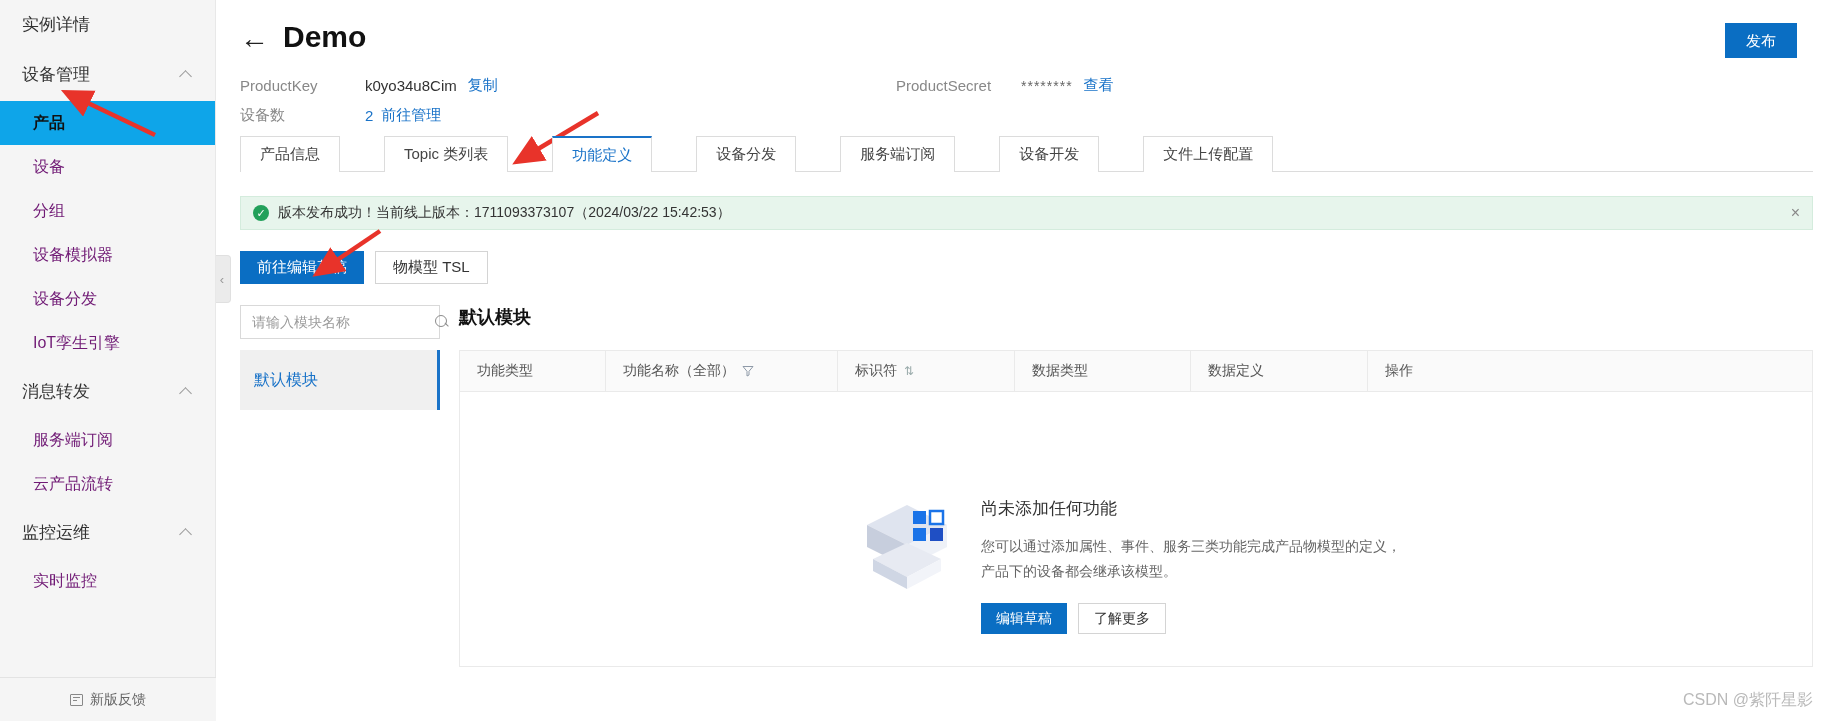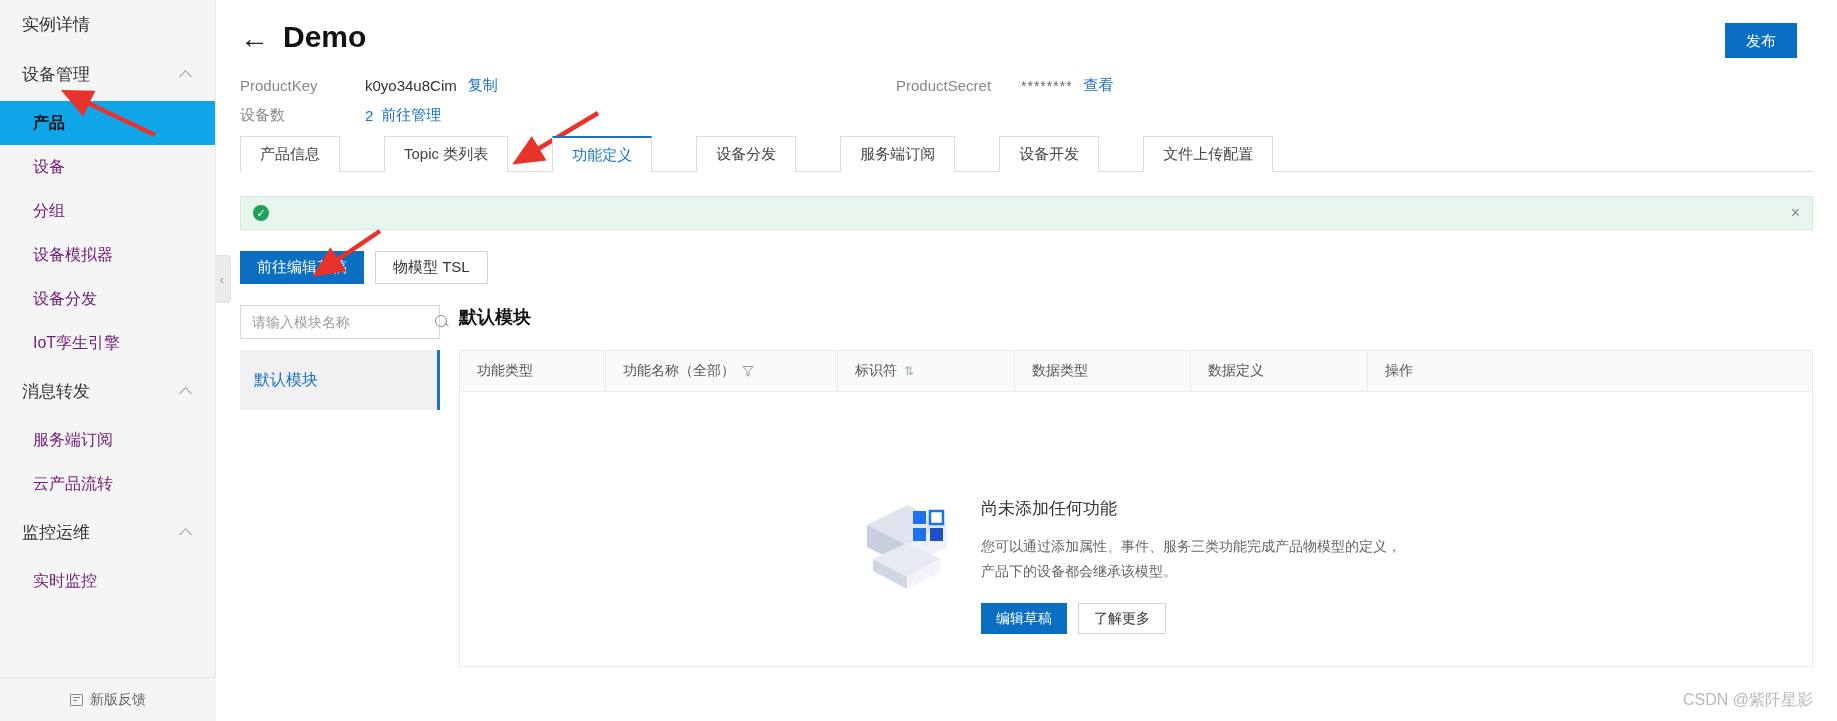--- a/index.html
+++ b/index.html
@@ -324,20 +324,21 @@
     <div class="tab">Topic 类列表</div>
     <div class="tab active">功能定义</div>
     <div class="tab">设备分发</div>
     <div class="tab">服务端订阅</div>
     <div class="tab">设备开发</div>
     <div class="tab">文件上传配置</div>
   </div>
 
   <div id="alert">
     <span id="alert-check">✓</span>
+    <span>版本发布成功！当前线上版本：1711093373107（2024/03/22 15:42:53）</span>
     <span id="alert-close">×</span>
   </div>
 
   <div id="actions">
     <button class="btn-primary">前往编辑草稿</button>
     <button class="btn-default">物模型 TSL</button>
   </div>
 
   <div id="content">
     <div id="module-col">

